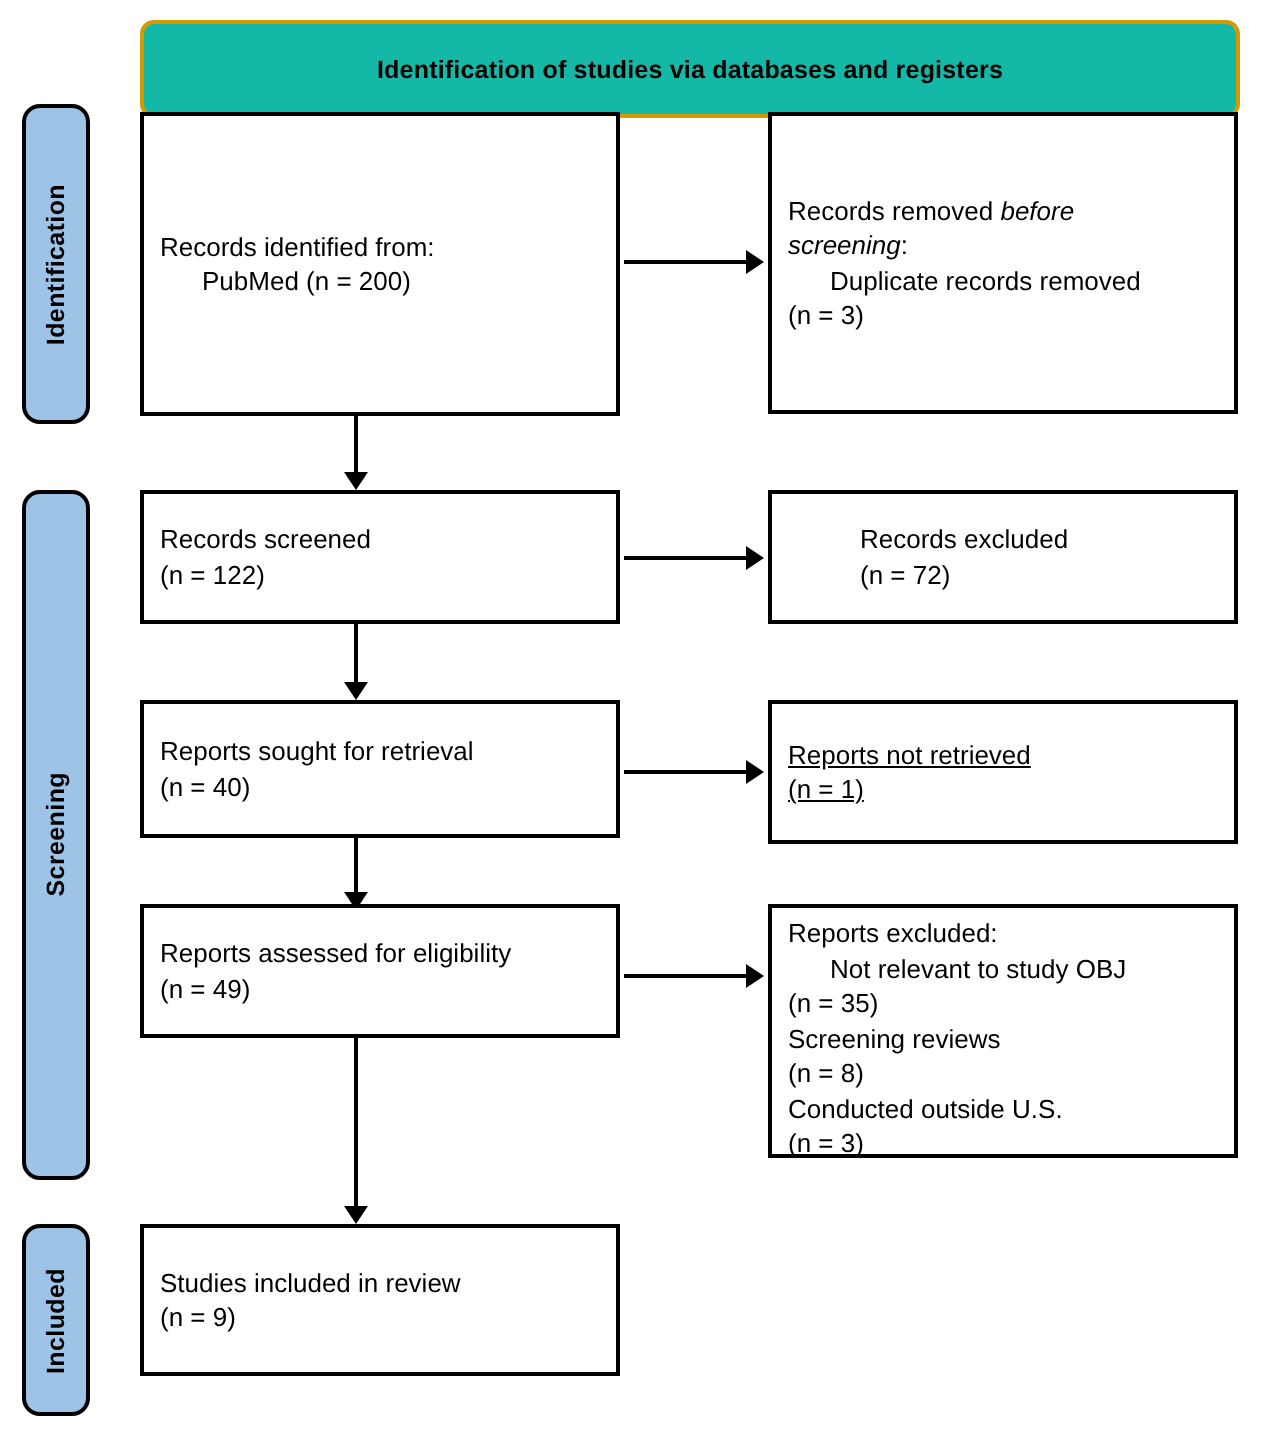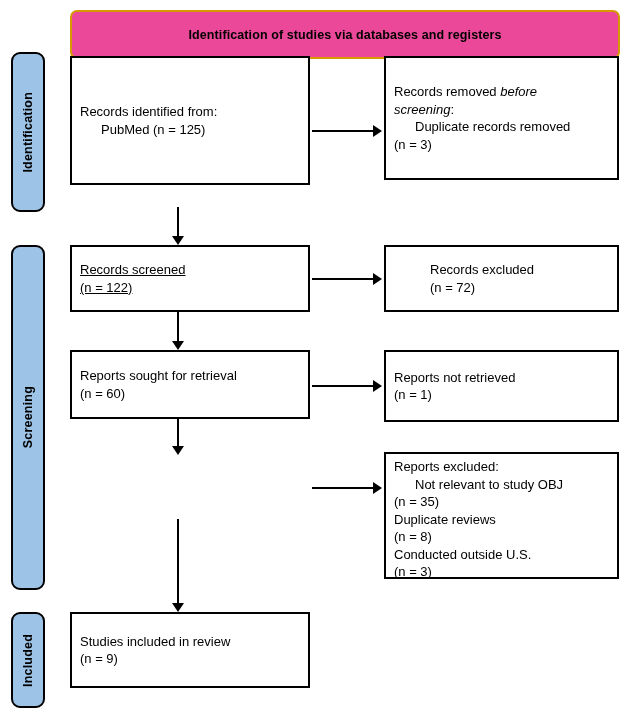--- a/index.html
+++ b/index.html
@@ -19,21 +19,21 @@
   }
 
   
   .banner {
     position: absolute;
     left: 70px;
     top: 10px;
     width: 550px;
     height: 49px;
     box-sizing: border-box;
-    background: #ec4899;
+    background: #14b8a6;
     border: 2px solid #D69A00;
     border-radius: 7px;
     display: flex;
     align-items: center;
     justify-content: center;
     text-align: center;
   }
   .banner-text {
     font-size: 12.5px;
     font-weight: bold;
@@ -137,80 +137,86 @@
   <div class="stage" style="top:52px; height:160px;">
     <span class="stage-text">Identification</span>
   </div>
   <div class="stage" style="top:245px; height:345px;">
     <span class="stage-text">Screening</span>
   </div>
   <div class="stage" style="top:612px; height:96px;">
     <span class="stage-text">Included</span>
   </div>
 
-  <div class="pbox" style="left:70px; top:56px; width:240px; height:129px;">
+  <div class="pbox" style="left:70px; top:56px; width:240px; height:152px;">
     <div class="pbox-lines">
       <div class="pline">Records identified from:</div>
-      <div class="pline indent">PubMed (n = 125)</div>
-    </div>
-  </div>
-
-  <div class="pbox" style="left:384px; top:56px; width:235px; height:124px;">
+      <div class="pline indent">PubMed (n = 200)</div>
+    </div>
+  </div>
+
+  <div class="pbox" style="left:384px; top:56px; width:235px; height:151px;">
     <div class="pbox-lines">
       <div class="pline"><span>Records removed </span><span class="ital">before</span></div>
       <div class="pline"><span class="ital">screening</span><span>:</span></div>
       <div class="pline indent">Duplicate records removed</div>
       <div class="pline">(n = 3)</div>
     </div>
   </div>
 
   <div class="harrow" style="left:312px; top:130px; width:62px;"></div>
   <div class="varrow" style="left:177px; top:207px; height:30px;"></div>
 
-  <div class="pbox" style="left:70px; top:245px; width:240px; height:67px;text-decoration:underline;">
+  <div class="pbox" style="left:70px; top:245px; width:240px; height:67px;">
     <div class="pbox-lines">
       <div class="pline">Records screened</div>
       <div class="pline">(n = 122)</div>
     </div>
   </div>
 
   <div class="pbox" style="left:384px; top:245px; width:235px; height:67px;padding-left:36px;">
     <div class="pbox-lines">
       <div class="pline">Records excluded</div>
       <div class="pline">(n = 72)</div>
     </div>
   </div>
 
   <div class="harrow" style="left:312px; top:278px; width:62px;"></div>
   <div class="varrow" style="left:177px; top:312px; height:30px;"></div>
 
   <div class="pbox" style="left:70px; top:350px; width:240px; height:69px;">
     <div class="pbox-lines">
       <div class="pline">Reports sought for retrieval</div>
-      <div class="pline">(n = 60)</div>
-    </div>
-  </div>
-
-  <div class="pbox" style="left:384px; top:350px; width:235px; height:72px;">
+      <div class="pline">(n = 40)</div>
+    </div>
+  </div>
+
+  <div class="pbox" style="left:384px; top:350px; width:235px; height:72px;text-decoration:underline;">
     <div class="pbox-lines">
       <div class="pline">Reports not retrieved</div>
       <div class="pline">(n = 1)</div>
     </div>
   </div>
 
   <div class="harrow" style="left:312px; top:385px; width:62px;"></div>
   <div class="varrow" style="left:177px; top:417px; height:30px;"></div>
 
+  <div class="pbox" style="left:70px; top:452px; width:240px; height:67px;">
+    <div class="pbox-lines">
+      <div class="pline">Reports assessed for eligibility</div>
+      <div class="pline">(n = 49)</div>
+    </div>
+  </div>
 
   <div class="pbox" style="left:384px; top:452px; width:235px; height:127px; justify-content:flex-start;">
     <div class="pbox-lines" style="padding-top:4px;">
       <div class="pline">Reports excluded:</div>
       <div class="pline indent">Not relevant to study OBJ</div>
       <div class="pline">(n = 35)</div>
-      <div class="pline">Duplicate reviews</div>
+      <div class="pline">Screening reviews</div>
       <div class="pline">(n = 8)</div>
       <div class="pline">Conducted outside U.S.</div>
       <div class="pline">(n = 3)</div>
     </div>
   </div>
 
   <div class="harrow" style="left:312px; top:487px; width:62px;"></div>
   <div class="varrow" style="left:177px; top:519px; height:85px;"></div>
 
   <div class="pbox" style="left:70px; top:612px; width:240px; height:76px;">

